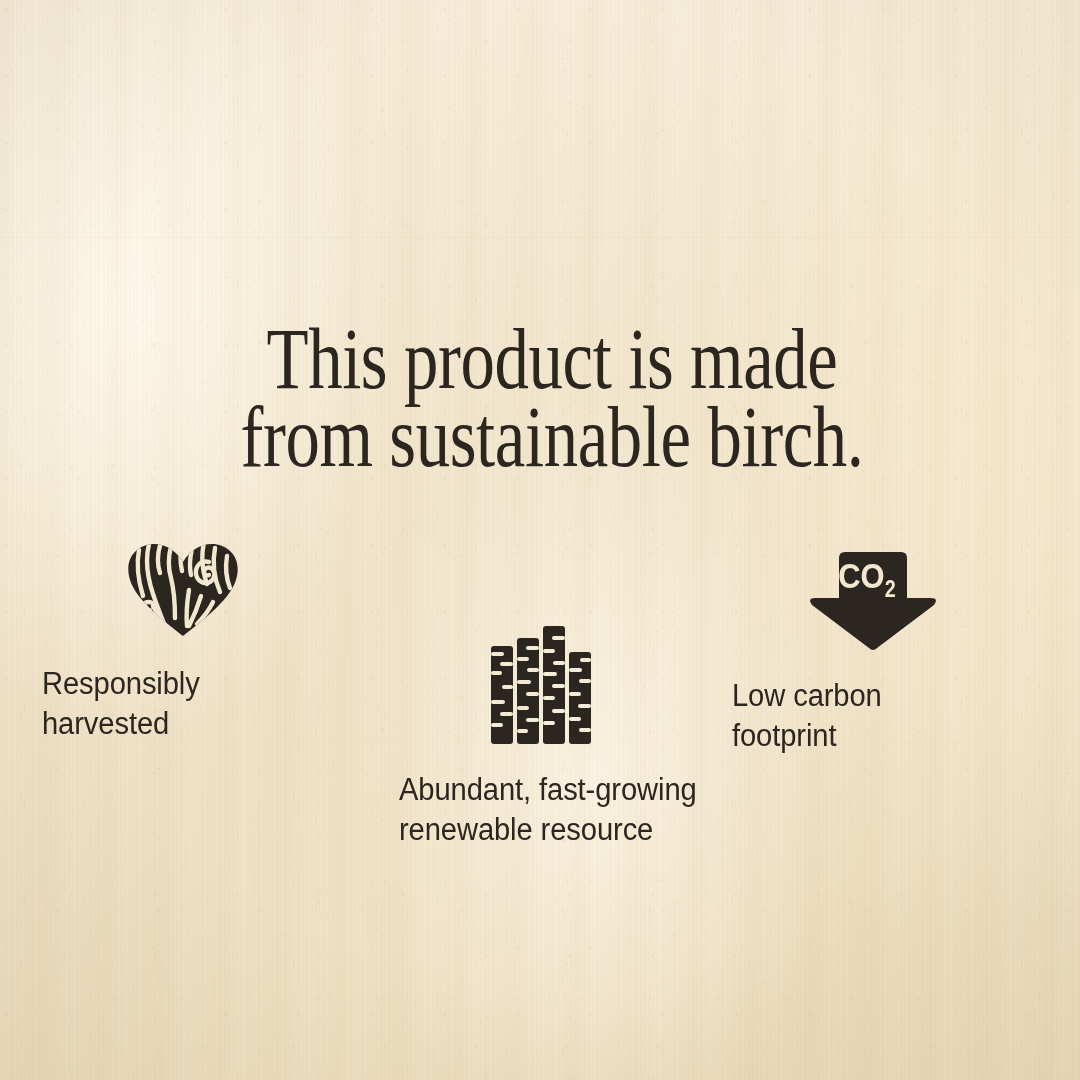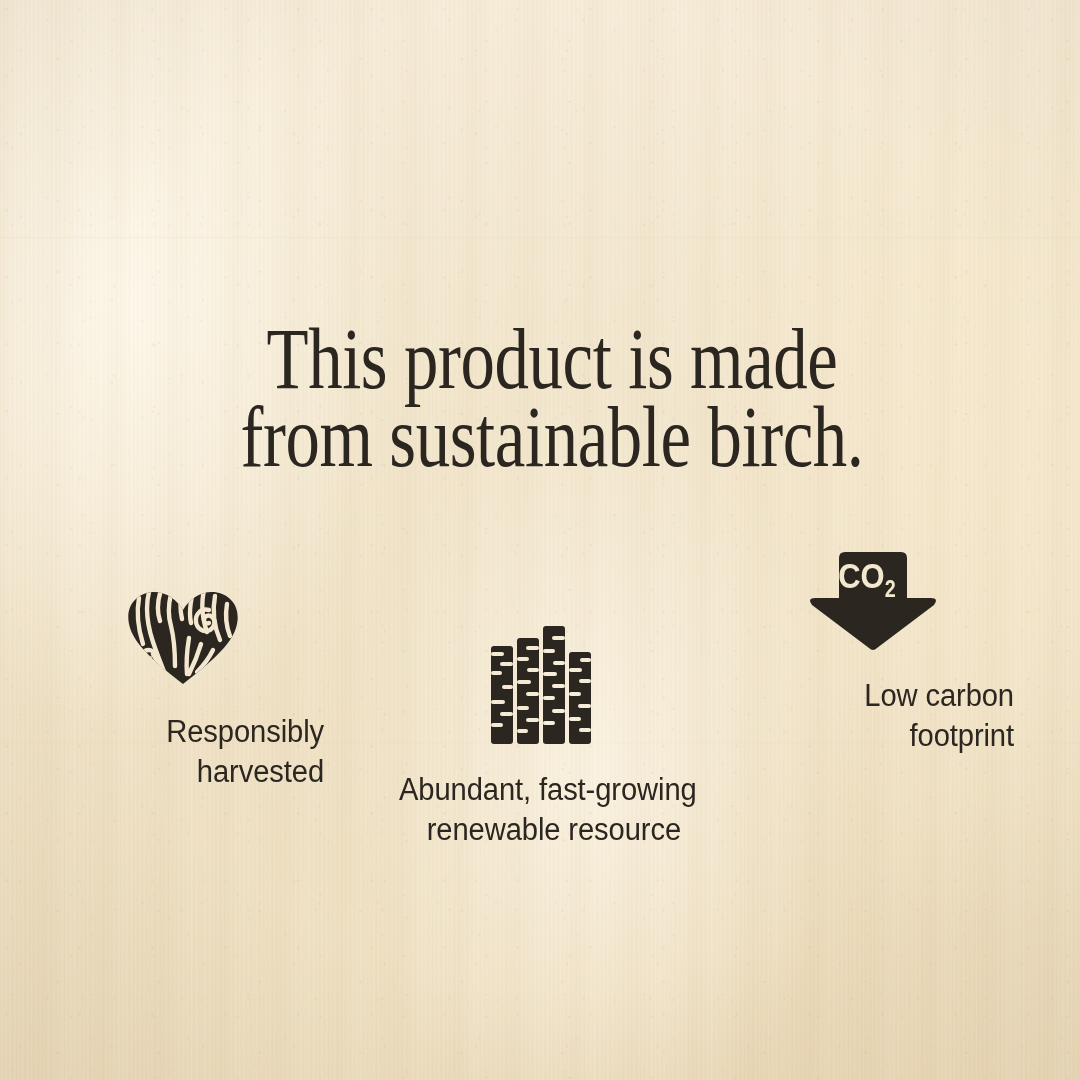--- a/index.html
+++ b/index.html
@@ -140,21 +140,21 @@
     letter-spacing: -0.5px;
     transform: scaleX(0.80);
     transform-origin: 50% 0;
     white-space: nowrap;
   }
   #headline .hl-line { display: block; }
 
   
   .feature {
     position: absolute;
-    text-align: right;
+    text-align: left;
   }
 
   .feature-icon {
     display: block;
     margin: 0 auto;
   }
 
   .feature-caption {
     font-family: "Liberation Sans", sans-serif;
     color: #2b2620;
@@ -163,21 +163,21 @@
     font-weight: 400;
     letter-spacing: -0.1px;
     transform: scaleX(0.94);
     white-space: nowrap;
   }
   .feature-caption .cap-line { display: block; }
 
   
   #feature-harvested {
     left: 33px;
-    top: 588px;
+    top: 540px;
     width: 300px;
   }
   #feature-harvested .feature-caption { margin-top: 24px; }
 
   #feature-renewable {
     left: 390px;
     top: 622px;
     width: 300px;
   }
   #feature-renewable .feature-caption { margin-top: 26px; }

